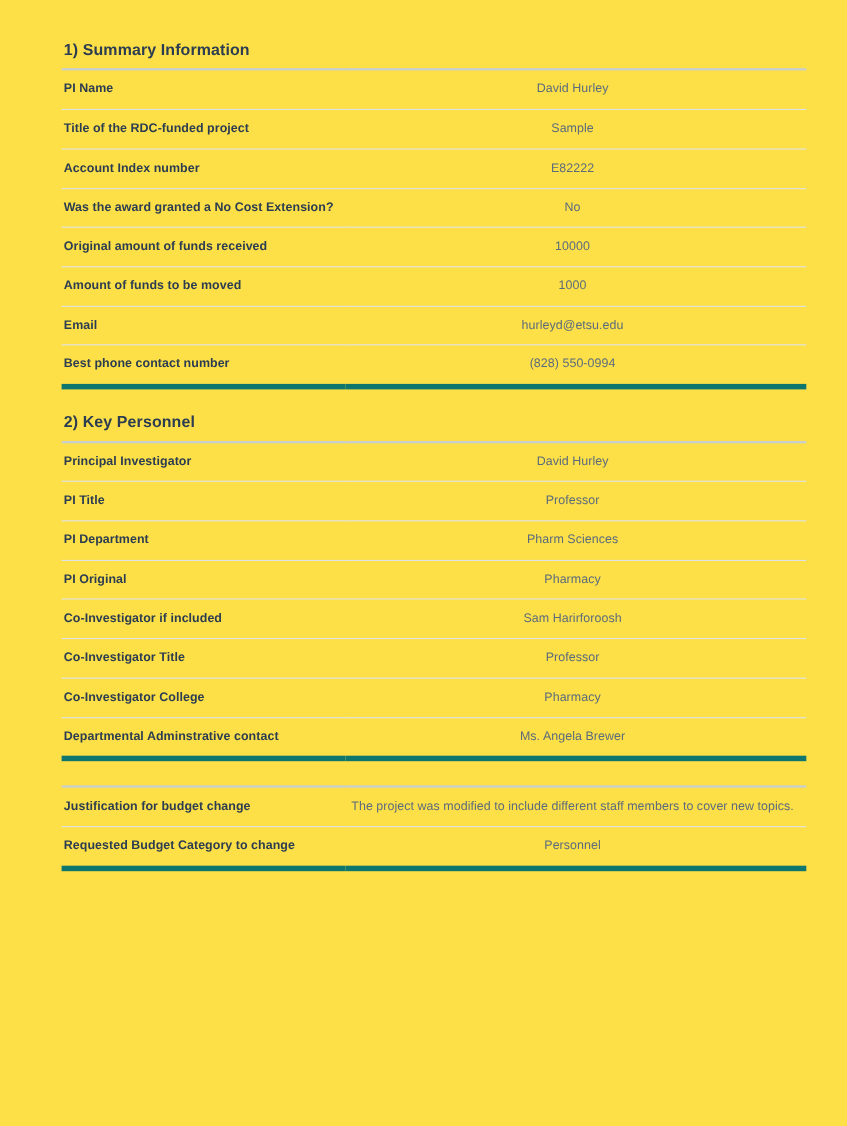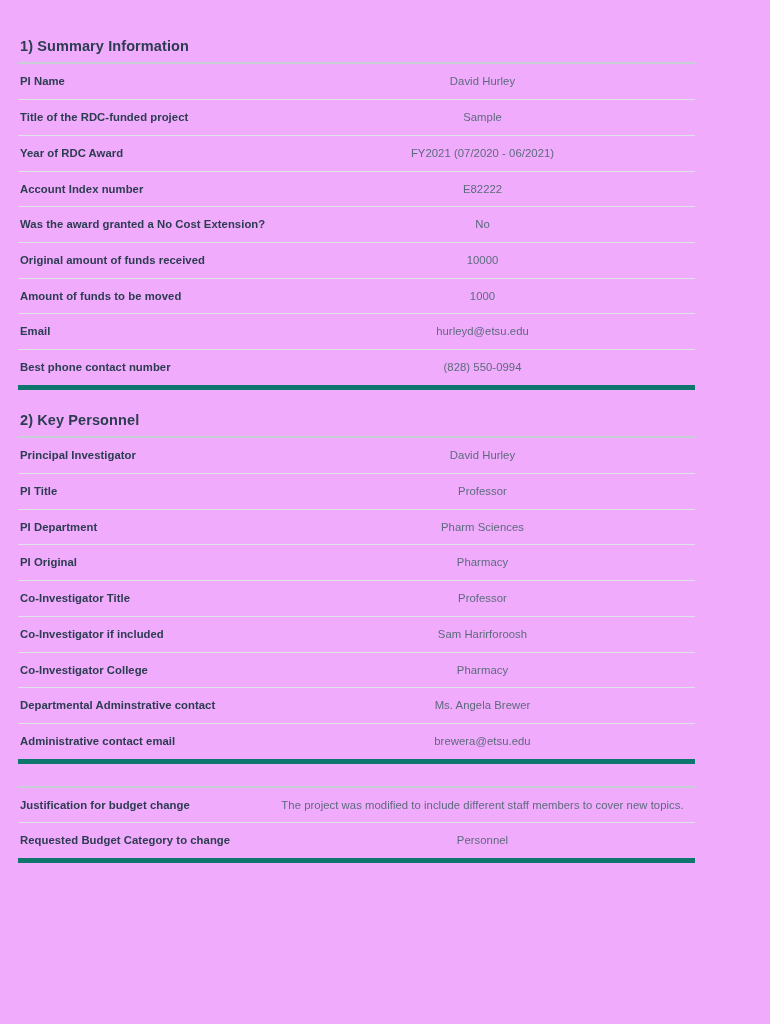--- a/index.html
+++ b/index.html
@@ -10,22 +10,22 @@
   body {
     width: 770px;
     height: 1024px;
     font-family: "Liberation Sans", sans-serif;
     -webkit-font-smoothing: antialiased;
   }
   .page {
     width: 770px;
     height: 1024px;
     box-sizing: border-box;
-    padding: 38px 55px 0 18px;
-    background: #f0abfc;
+    padding: 38px 55px 0 56px;
+    background: #fde047;
     position: relative;
   }
   .section {
     margin-bottom: 22px;
   }
   .section-heading {
     font-size: 14.5px;
     font-weight: bold;
     color: #2c3c51;
     letter-spacing: 0.1px;
@@ -78,24 +78,20 @@
           <tbody>
             <tr>
               <th>PI Name</th>
               <td>David Hurley</td>
             </tr>
             <tr>
               <th>Title of the RDC-funded project</th>
               <td>Sample</td>
             </tr>
             <tr>
-              <th>Year of RDC Award</th>
-              <td>FY2021 (07/2020 - 06/2021)</td>
-            </tr>
-            <tr>
               <th>Account Index number</th>
               <td>E82222</td>
             </tr>
             <tr>
               <th>Was the award granted a No Cost Extension?</th>
               <td>No</td>
             </tr>
             <tr>
               <th>Original amount of funds received</th>
               <td>10000</td>
@@ -129,38 +125,34 @@
             </tr>
             <tr>
               <th>PI Department</th>
               <td>Pharm Sciences</td>
             </tr>
             <tr>
               <th>PI Original</th>
               <td>Pharmacy</td>
             </tr>
             <tr>
+              <th>Co-Investigator if included</th>
+              <td>Sam Harirforoosh</td>
+            </tr>
+            <tr>
               <th>Co-Investigator Title</th>
               <td>Professor</td>
-            </tr>
-            <tr>
-              <th>Co-Investigator if included</th>
-              <td>Sam Harirforoosh</td>
             </tr>
             <tr>
               <th>Co-Investigator College</th>
               <td>Pharmacy</td>
             </tr>
             <tr>
               <th>Departmental Adminstrative contact</th>
               <td>Ms. Angela Brewer</td>
-            </tr>
-            <tr>
-              <th>Administrative contact email</th>
-              <td>brewera@etsu.edu</td>
             </tr>
           </tbody>
         </table>
       </div>
       <div class="section">
         <table class="table">
           <tbody>
             <tr>
               <th>Justification for budget change</th>
               <td>The project was modified to include different staff members to cover new topics.</td>

